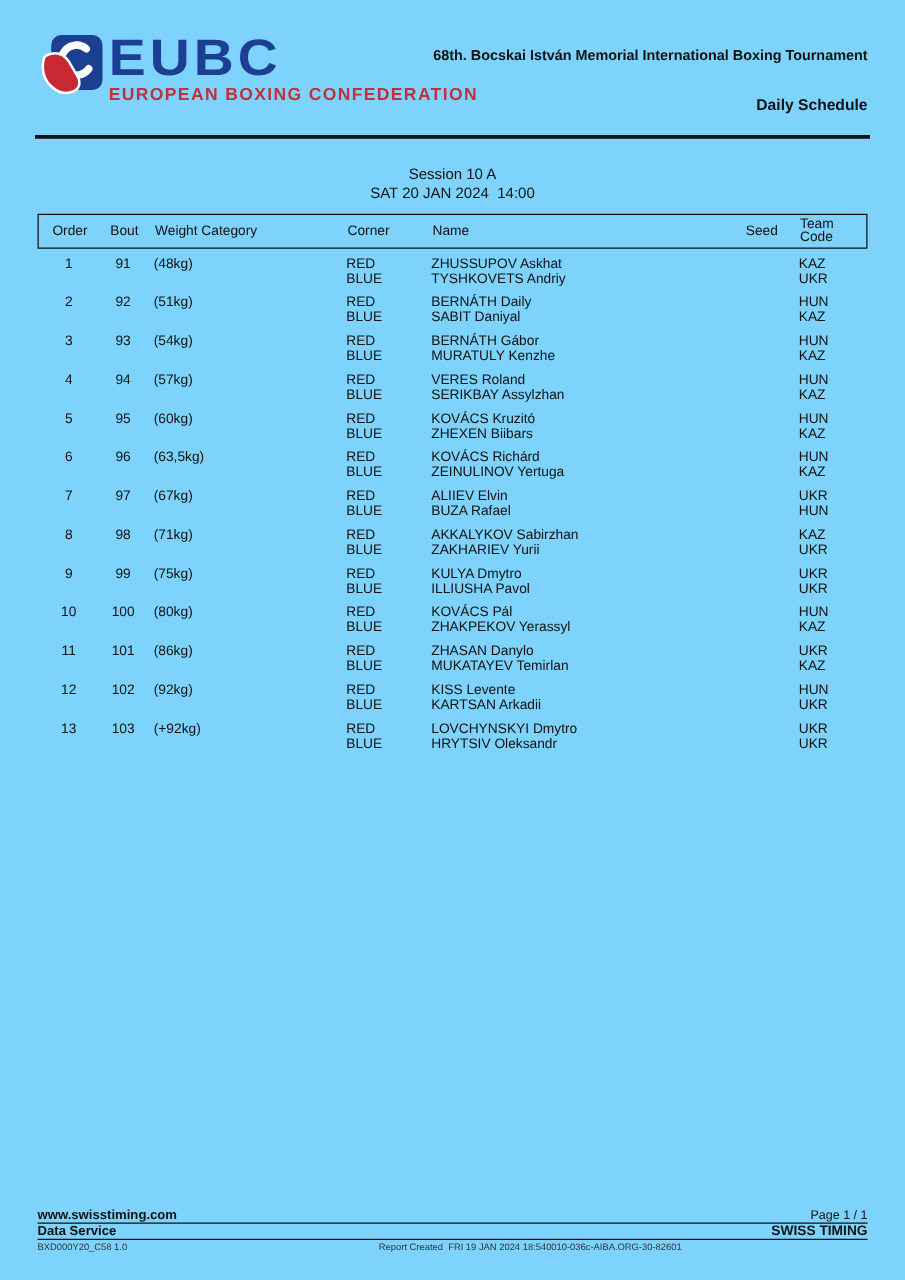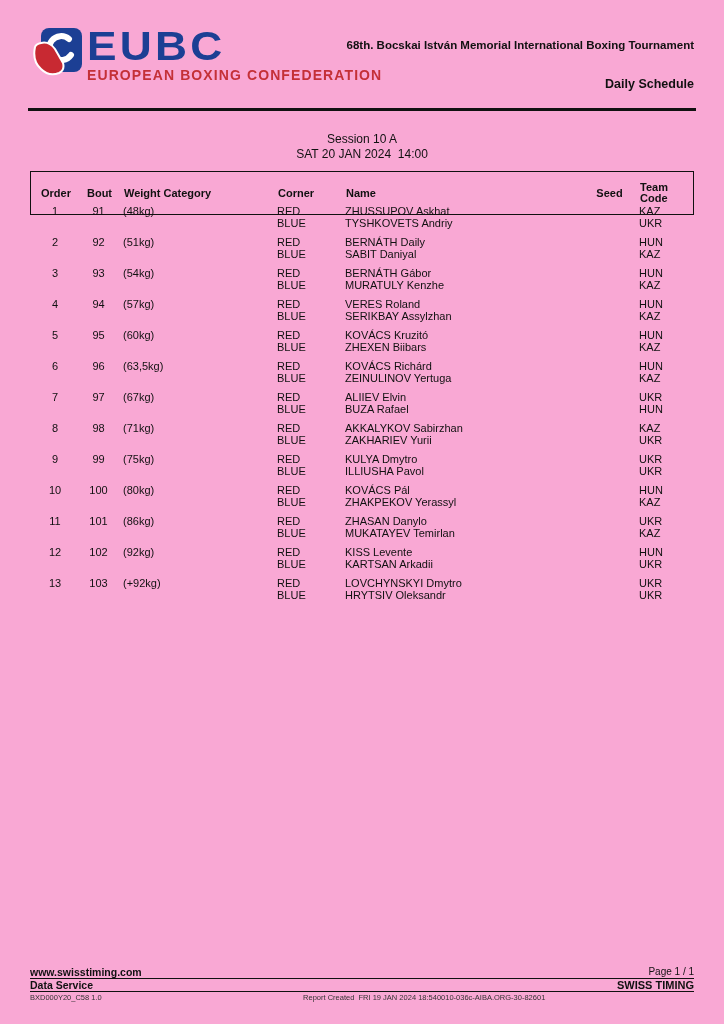--- a/index.html
+++ b/index.html
@@ -1,19 +1,19 @@
 <!DOCTYPE html>
 <html><head>
 <meta charset="utf-8">
 <style>
   html,body{margin:0;padding:0;background:#888;}
   .page{
     position:relative;
     width:724px;height:1024px;
-    background:#f9a8d4;
+    background:#7dd3fc;
     font-family:"Liberation Sans","DejaVu Sans",sans-serif;
     color:#111;
     margin:0 auto;
     overflow:hidden;
   }
   
   .logo{position:absolute;left:33px;top:27px;display:flex;align-items:flex-start;}
   .logo-icon{width:50px;height:52px;}
   .logo-text{margin-left:4px;display:flex;flex-direction:column;}
   .logo-wordmark{
@@ -37,35 +37,35 @@
   }
   
   .session{position:absolute;left:0;right:0;top:132px;text-align:center;}
   .session div{font-size:12px;font-weight:normal;line-height:15px;white-space:pre;}
   
   .grid{
     display:grid;
     grid-template-columns:50px 37px 154px 68px 245px 49px 61px;
   }
   .thead{
-    position:absolute;left:30px;top:171px;width:664px;height:44px;
+    position:absolute;left:30px;top:171px;width:664px;height:28px;
     border:1px solid #111;box-sizing:border-box;
     align-items:center;
-    font-size:11px;font-weight:bold;
+    font-size:11px;font-weight:normal;
   }
   .thead .c{padding:0 0 0 6px;line-height:11px;}
   .thead .center{text-align:center;padding:0;}
   .tbody{position:absolute;left:30px;top:205px;width:664px;}
   .bout-row{margin-bottom:6.2px;font-size:11px;line-height:12.4px;}
   .bout-row .c{padding-left:6px;}
   .bout-row .center{text-align:center;padding:0;}
   
   .footer{position:absolute;left:30px;right:30px;bottom:22px;}
   .f-line{height:1px;background:#111;}
-  .f-row{display:flex;justify-content:space-between;align-items:flex-start;}
+  .f-row{display:flex;justify-content:space-between;align-items:center;}
   .f-url{font-size:10.5px;font-weight:bold;}
   .f-page{font-size:10px;}
   .f-ds{font-size:10.5px;font-weight:bold;}
   .f-st{font-size:11px;font-weight:bold;}
   .f-small{font-size:7.5px;color:#333;margin-top:1px;white-space:pre;}
   .f-small-row{display:grid;grid-template-columns:1fr auto 1fr;}
   .f-small-row .mid{text-align:center;margin-left:16px;}
   .f-small-row .right{text-align:left;}
 </style>
 </head>

